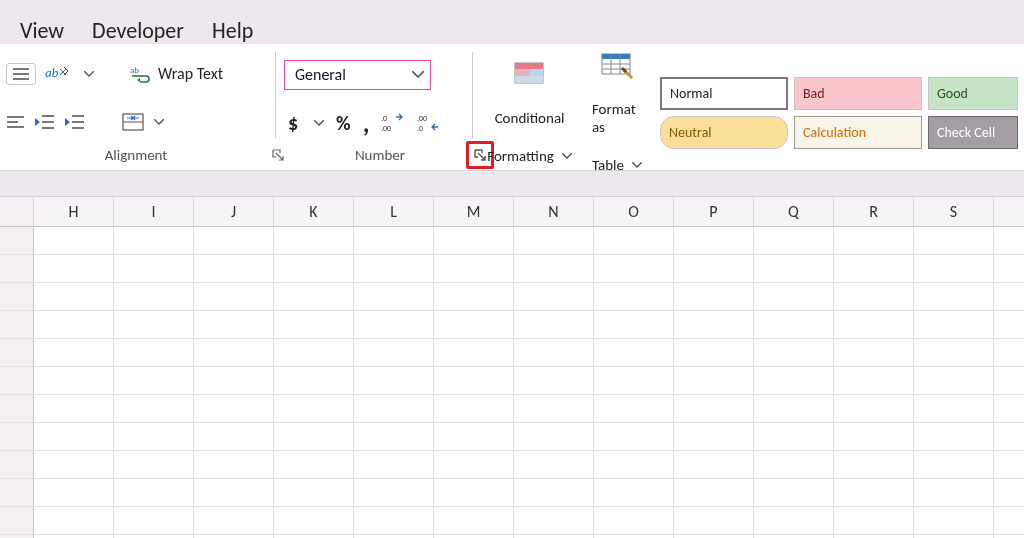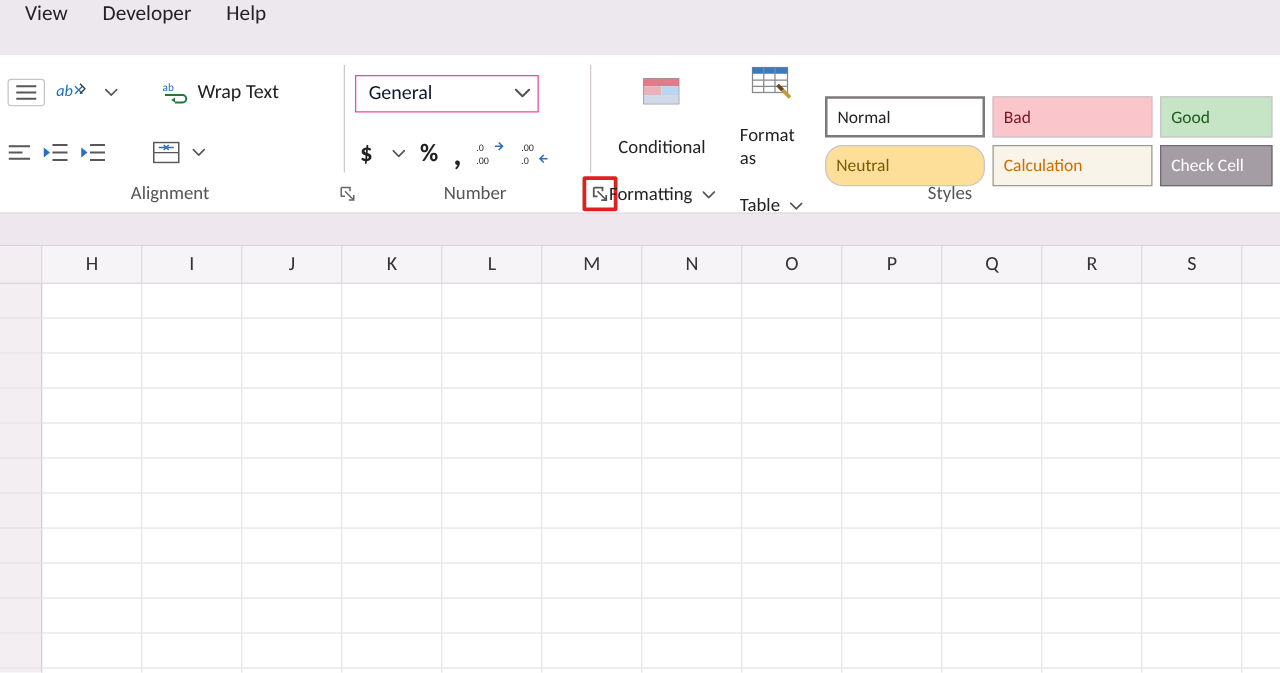--- a/index.html
+++ b/index.html
@@ -10,24 +10,24 @@
     font-family: "Segoe UI", Calibri, Arial, sans-serif;
     font-size: 14px;
     background: #fff;
     color: #222;
   }
   
   .menubar {
     height: 44px;
     background: #ede8ed;
     display: flex;
-    align-items: flex-start;
+    align-items: flex-end;
     padding-left: 20px;
     gap: 28px;
-    font-size: 17px;
+    font-size: 22px;
   }
   .menubar span { cursor: default; }
   
   .ribbon {
     background: #ffffff;
     border-bottom: 1px solid #d6d1d6;
     padding: 4px 0 2px 0;
   }
   .ribbon-row {
     display: flex;
@@ -393,23 +393,20 @@
     <div style="width:200px; display:flex; align-items:center;">
       <span class="group-label">Number</span>
       <span class="launcher highlight">
         <svg width="14" height="14">
             <path d="M2 2 h7 v3 M2 2 v7 h3" fill="none" stroke="#555" stroke-width="1.4"></path>
             <path d="M5 5 l7 7 M12 8 v4 h-4" fill="none" stroke="#555" stroke-width="1.4"></path>
           </svg>
       </span>
     </div>
     <div style="width:6px;"></div>
-    <div style="flex:1; display:flex; align-items:center; justify-content:center;">
-      <span class="group-label">Styles</span>
-    </div>
   </div>
 </div>
 
 <div class="spacer-bar"></div>
 
 <div class="sheet">
   <div class="col-headers" id="col-headers">
       <div class="col-h first"></div>
       <div class="col-h">H</div>
       <div class="col-h">I</div>

